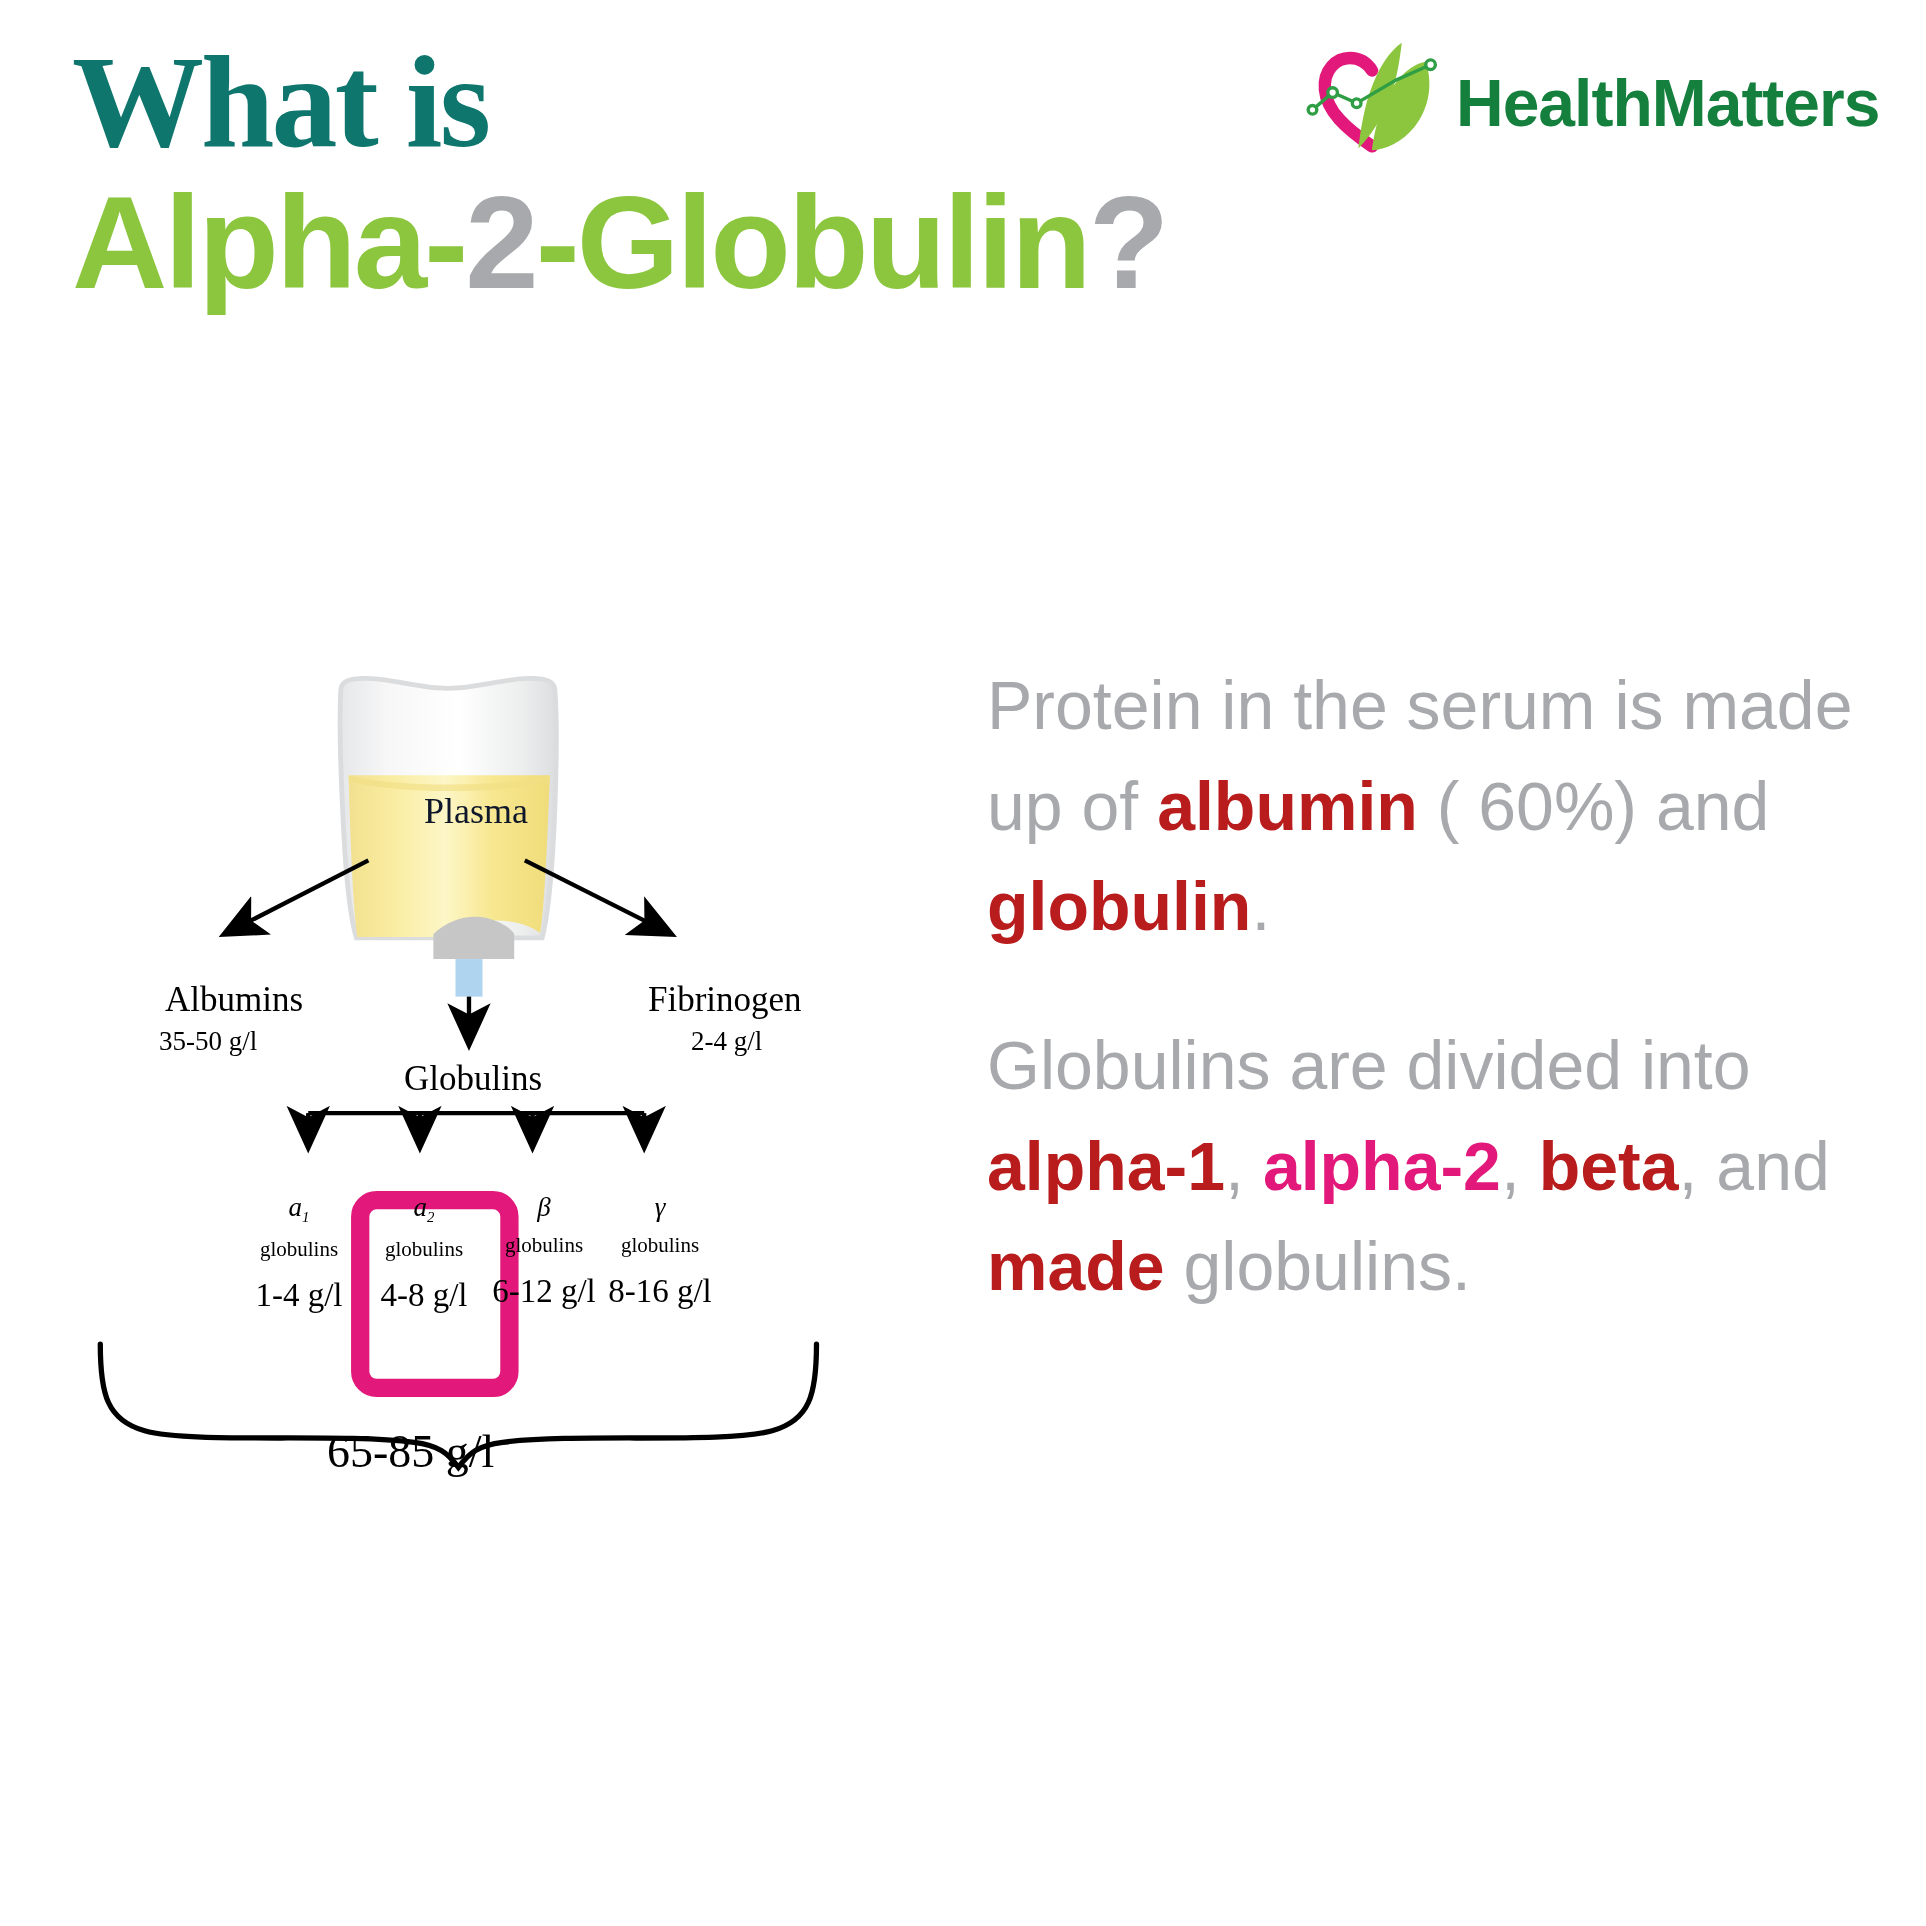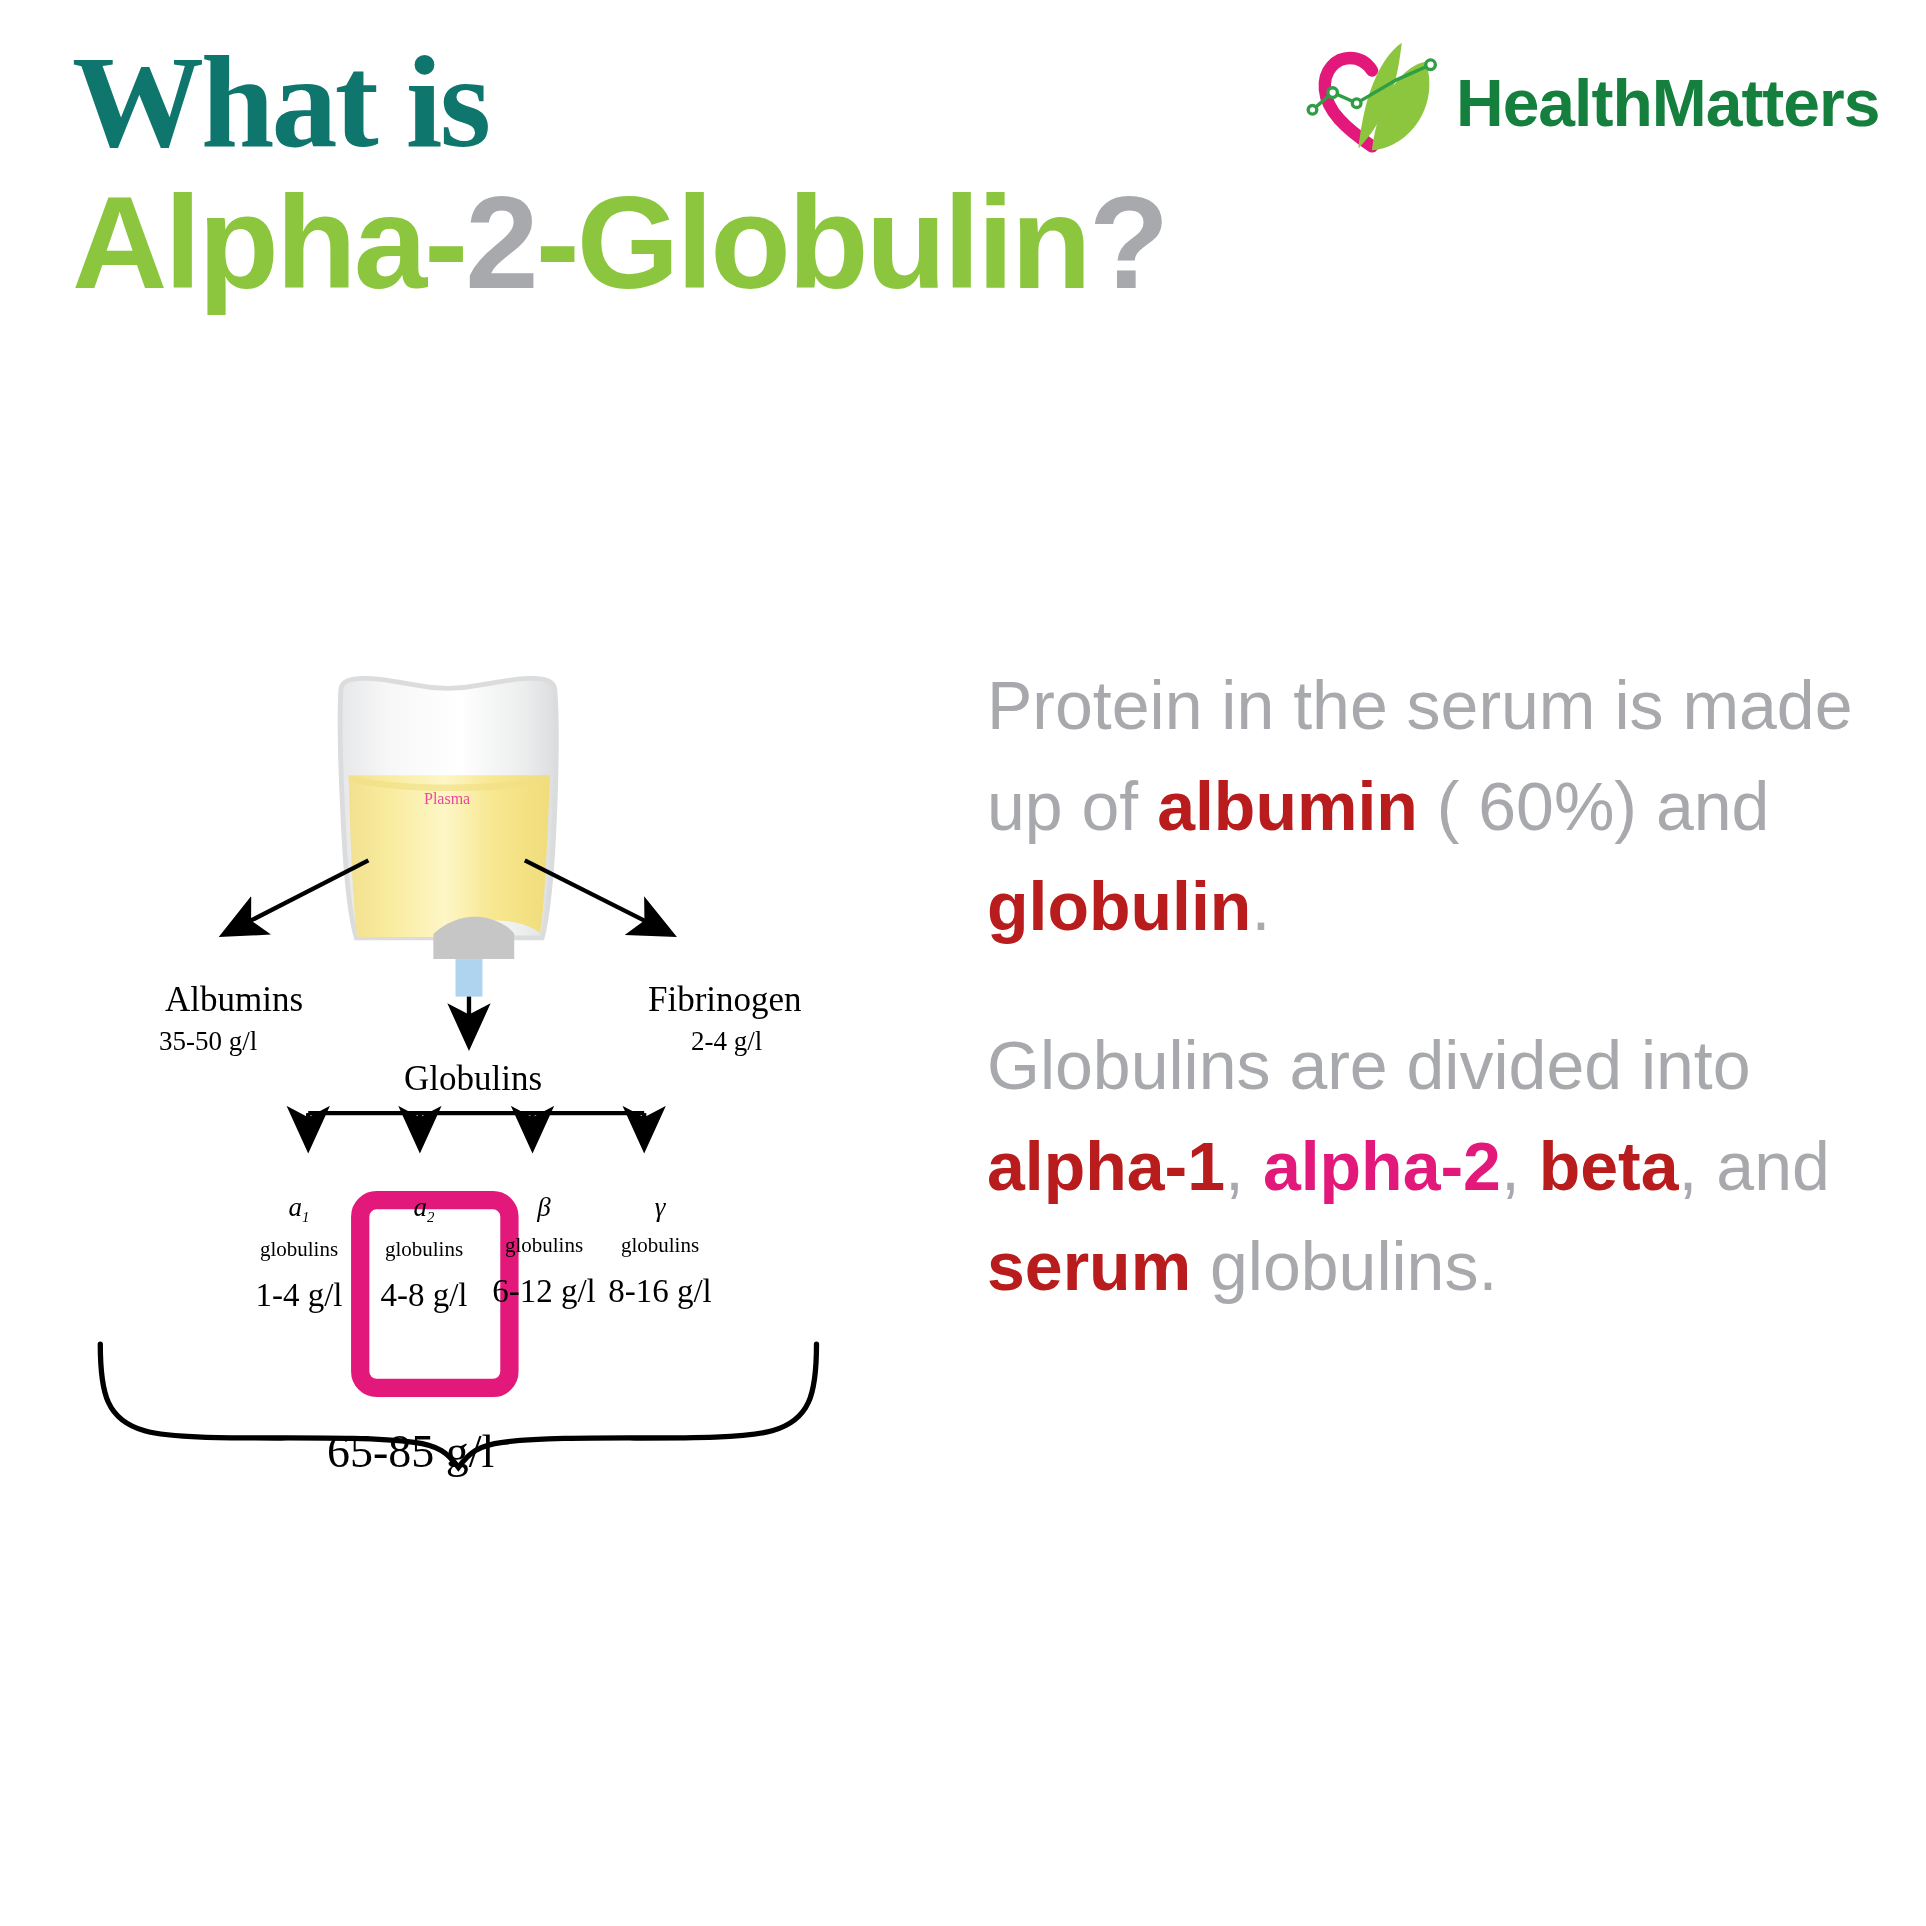--- a/index.html
+++ b/index.html
@@ -45,21 +45,21 @@
     font-weight:bold;font-size:66px;color:#15803d;
     letter-spacing:-1px;white-space:nowrap;
   }
 
   
   .diagram{position:absolute;left:48px;top:626px;width:867px;height:876px;}
   .diagram svg{display:block;}
   .plasma-label{
     position:absolute;left:424px;top:790px;
     font-family:"Liberation Serif", serif;
-    font-size:16px;color:#ec4899;white-space:nowrap;
+    font-size:36px;color:#0f172a;white-space:nowrap;
   }
   .dlabel{
     position:absolute;
     font-family:"Liberation Serif", serif;
     color:#000;
     white-space:nowrap;
   }
   .lbl-albumins{left:149px;top:980px;font-size:35px;margin-left:16px;}
   .lbl-albumins-v{left:159px;top:1026px;font-size:27px;}
   .lbl-fibrinogen{left:648px;top:980px;font-size:35px;}
@@ -253,17 +253,17 @@
     <span class="sym">γ</span>
     <span class="nm">globulins</span>
     <span class="vv">8-16 g/l</span>
   </div>
 
   <div class="total">65-85 g/l</div>
 
   <div class="copy">
     <div class="para"><span>Protein in the serum is made up of </span><b class="g">albumin</b><span> ( 60%) and </span><b class="g">globulin</b><span>.</span></div>
 
-    <div class="para para2"><span>Globulins are divided into </span><b class="g">alpha-1</b><span>, </span><b class="pk">alpha-2</b><span>, </span><b class="g">beta</b><span>, and </span><b class="g">serum</b><span> globulins.</span></div>
+    <div class="para para2"><span>Globulins are divided into </span><b class="g">alpha-1</b><span>, </span><b class="pk">alpha-2</b><span>, </span><b class="g">beta</b><span>, and </span><b class="g">made</b><span> globulins.</span></div>
   </div>
 
 </div>
 
 
 </body></html>

